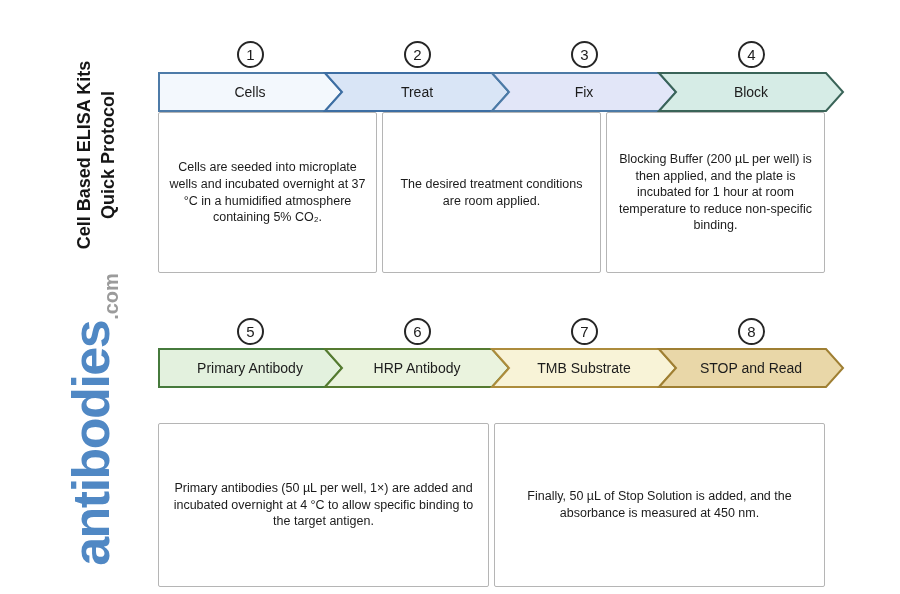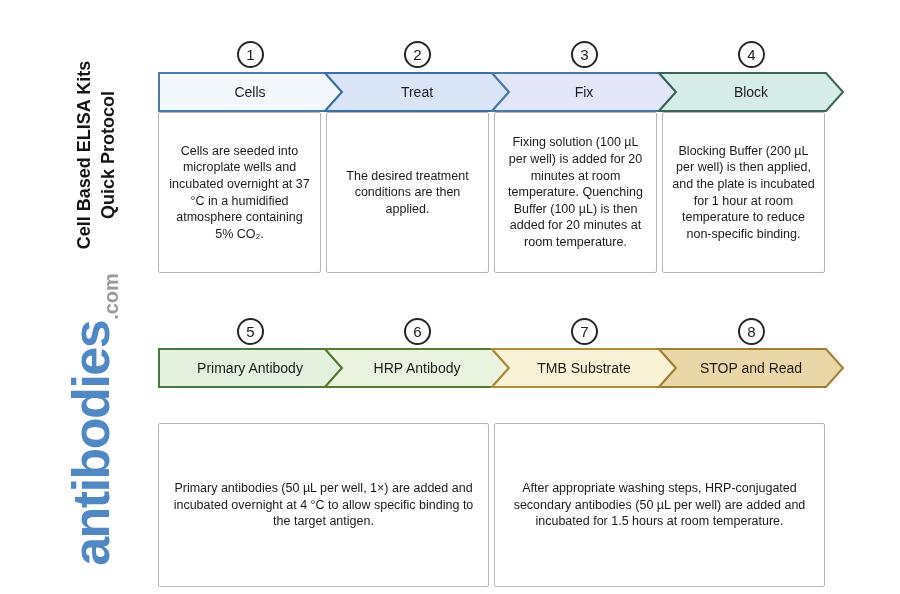--- a/index.html
+++ b/index.html
@@ -92,24 +92,21 @@
     <text x="259" y="25">Treat</text>
     <text x="426" y="25">Fix</text>
     <text x="593" y="25">Block</text>
   </svg>
 
   <div class="boxes" style="top:112px; height:161px;">
     <div class="box">
         <p>Cells are seeded into microplate wells and incubated overnight at 37 °C in a humidified atmosphere containing 5% CO₂.</p>
       </div>
     <div class="box">
-        <p>The desired treatment conditions are then applied.</p>
-      </div>
-    <div class="box">
-        <p>Fixing solution (100 µL per well) is added for 20 minutes at room temperature. Quenching Buffer (100 µL) is then added for 20 minutes at room temperature.</p>
+        <p>The desired treatment conditions are room applied.</p>
       </div>
     <div class="box">
         <p>Blocking Buffer (200 µL per well) is then applied, and the plate is incubated for 1 hour at room temperature to reduce non-specific binding.</p>
       </div>
   </div>
 
   <div>
     <div class="circle" style="left:237px; top:318px;">
         <span>5</span>
       </div>
@@ -133,17 +130,17 @@
     <text x="259" y="25">HRP Antibody</text>
     <text x="426" y="25">TMB Substrate</text>
     <text x="593" y="25">STOP and Read</text>
   </svg>
 
   <div class="boxes" style="top:388px; height:164px;margin-top:35px;">
     <div class="box">
         <p>Primary antibodies (50 µL per well, 1×) are added and incubated overnight at 4 °C to allow specific binding to the target antigen.</p>
       </div>
     <div class="box">
-        <p>After appropriate washing steps, HRP-conjugated secondary antibodies (50 µL per well) are added and incubated for 1.5 hours at room temperature.</p>
+        <p>Finally, 50 µL of Stop Solution is added, and the absorbance is measured at 450 nm.</p>
       </div>
   </div>
 
 </div>
 
 </body></html>

